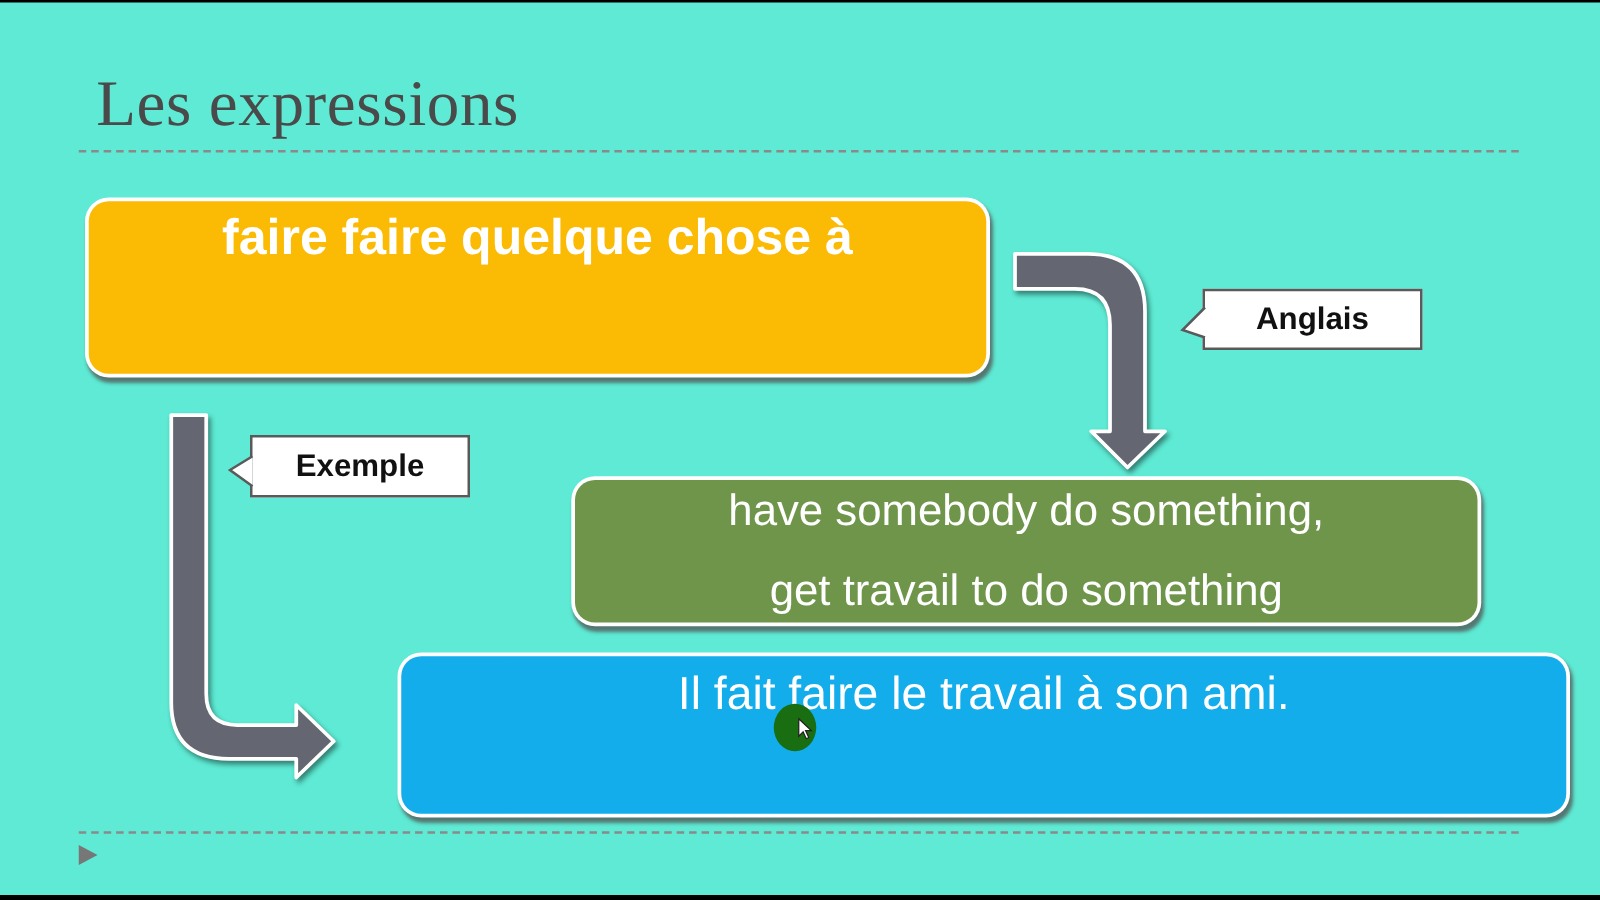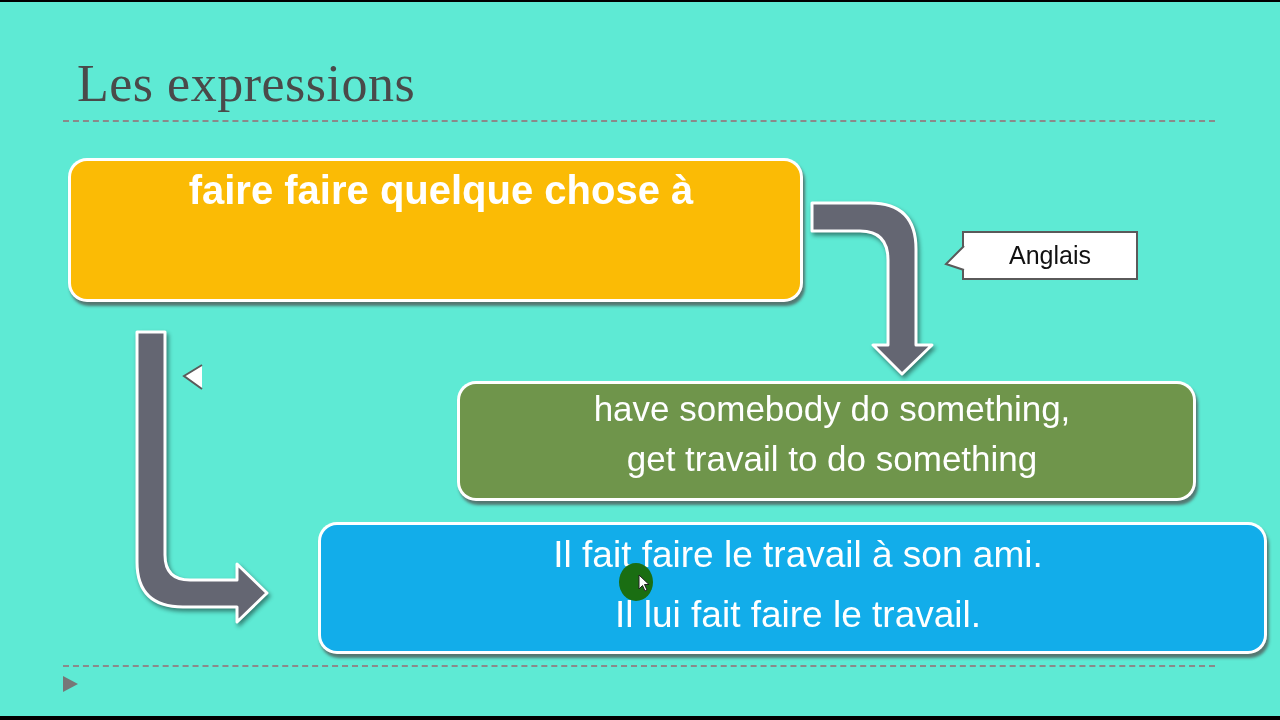--- a/index.html
+++ b/index.html
@@ -1,24 +1,24 @@
 <!DOCTYPE html>
 <html><head>
 <meta charset="utf-8">
 <style>
   html, body { margin:0; padding:0; }
   body { width:1280px; height:720px; background:#000; position:relative; overflow:hidden; font-family:"Liberation Sans", sans-serif; }
   .slide { position:absolute; left:0; top:2px; width:1280px; height:714px; background:#5eead4; }
   .title { position:absolute; left:77px; top:52px; font-family:"Liberation Serif", "DejaVu Serif", serif; font-size:52px; color:#4a4a4a; letter-spacing:0.5px; }
   .rule { position:absolute; left:63px; width:1152px; height:0; border-top:2px dashed #8a8a8a; }
-  .box { position:absolute; border-radius:16px; color:#fff; text-align:center; box-shadow: 0 0 0 3px #fff, 2px 4px 3px 3px rgba(80,80,80,0.75); display:flex; flex-direction:column; justify-content:flex-start;padding-left:11px; }
+  .box { position:absolute; border-radius:16px; color:#fff; text-align:center; box-shadow: 0 0 0 3px #fff, 2px 4px 3px 3px rgba(80,80,80,0.75); display:flex; flex-direction:column; justify-content:space-between; }
   .box-orange { left:71px; top:159px; width:718px; height:138px; background:#fbbb05; font-weight:bold; font-size:40px; line-height:58px; }
   .box-green { left:460px; top:382px; width:722px; height:114px; background:#6f954b; font-size:35px; line-height:50px; }
   .box-blue { left:289px; top:523px; width:932px; height:126px; background:#12adea; font-size:37px; line-height:60px;margin-left:32px; }
-  .callout { position:absolute; background:#fff; border:2px solid #5a5a5a; color:#111; font-size:25px; text-align:center; }
+  .callout { position:absolute; background:#fff; border:2px solid #5a5a5a; color:#111; font-size:25px; text-align:center;font-weight:bold; }
   .callout-anglais { left:962px; top:229px; width:172px; height:45px; line-height:45px; }
   .callout-exemple { left:200px; top:346px; width:172px; height:46px; line-height:46px; }
   .arrows { position:absolute; left:0; top:0; width:1280px; height:720px; pointer-events:none; }
   .nav-arrow { position:absolute; left:63px; top:674px; width:0; height:0; border-top:8px solid transparent; border-bottom:8px solid transparent; border-left:15px solid #777; }
   .pointer { position:absolute; left:619px; top:561px; width:34px; height:38px; border-radius:50%; background:#1a6e12; }
   .cursor { position:absolute; left:638px; top:572px; }
 </style>
 </head>
 <body>
 
@@ -39,32 +39,34 @@
     </g>
   </svg>
 
   <div class="callout callout-anglais">
     <span>Anglais</span>
   </div>
   <svg style="position:absolute;left:944px;top:242px" width="22" height="28">
     <path d="M20 2 L2 20 L20 26" fill="#fff" stroke="#5a5a5a" stroke-width="2"></path>
   </svg>
 
+  <div class="callout callout-exemple">
+    <span>Exemple</span>
+  </div>
   <svg style="position:absolute;left:182px;top:361px" width="22" height="28">
     <path d="M20 2 L2 13 L20 26" fill="#fff" stroke="#5a5a5a" stroke-width="2"></path>
   </svg>
 
   <div class="box box-green">
     <div>have somebody do something,</div>
     <div>get travail to do something</div>
   </div>
 
   <div class="box box-blue">
     <div>Il fait faire le travail à son ami.</div>
-    <div>Il lui fait faire le travail.</div>
   </div>
 
   <div class="pointer"></div>
   <svg class="cursor" width="14" height="20">
     <path d="M1 1 L1 15 L4.5 11.5 L7 17 L9 16 L6.5 10.5 L11 10.5 Z" fill="#fff" stroke="#222" stroke-width="1"></path>
   </svg>
 
   <div class="rule" style="top:663px"></div>
   <div class="nav-arrow"></div>
 </div>

